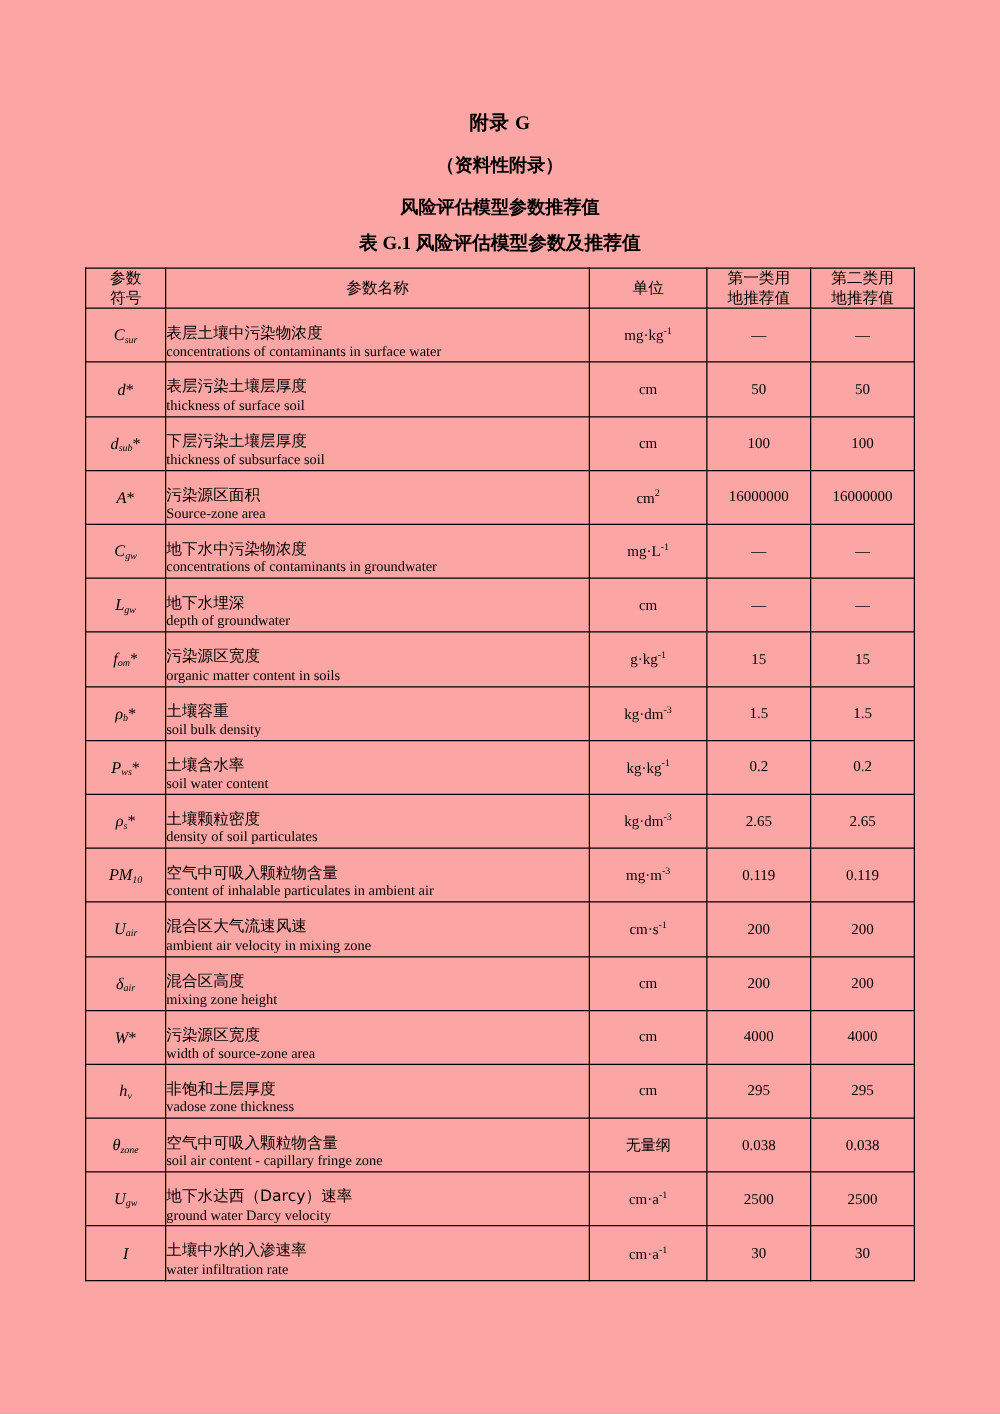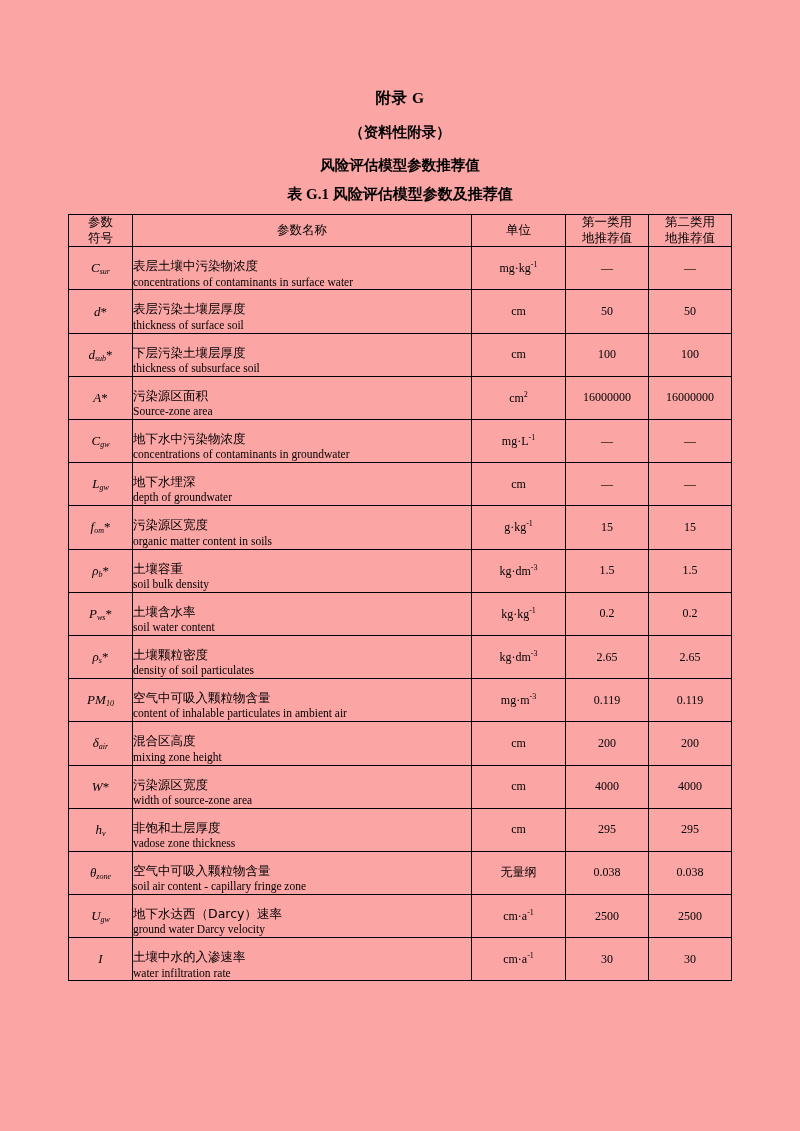--- a/index.html
+++ b/index.html
@@ -269,20 +269,30 @@
             <td class="cell-sym"><span class="sym">PM</span><sub>10</sub></td>
             <td class="cell-name">
               <span class="zh">空气中可吸入颗粒物含量</span>
               <span class="en">content of inhalable particulates in ambient air</span>
             </td>
             <td class="cell-unit">mg·m<sup>-3</sup></td>
             <td class="cell-val">0.119</td>
             <td class="cell-val">0.119</td>
           </tr>
           <tr>
+            <td class="cell-sym"><span class="sym">U</span><sub>air</sub></td>
+            <td class="cell-name">
+              <span class="zh">混合区大气流速风速</span>
+              <span class="en">ambient air velocity in mixing zone</span>
+            </td>
+            <td class="cell-unit">cm·s<sup>-1</sup></td>
+            <td class="cell-val">200</td>
+            <td class="cell-val">200</td>
+          </tr>
+          <tr>
             <td class="cell-sym"><span class="sym">δ</span><sub>air</sub></td>
             <td class="cell-name">
               <span class="zh">混合区高度</span>
               <span class="en">mixing zone height</span>
             </td>
             <td class="cell-unit">cm</td>
             <td class="cell-val">200</td>
             <td class="cell-val">200</td>
           </tr>
           <tr>

